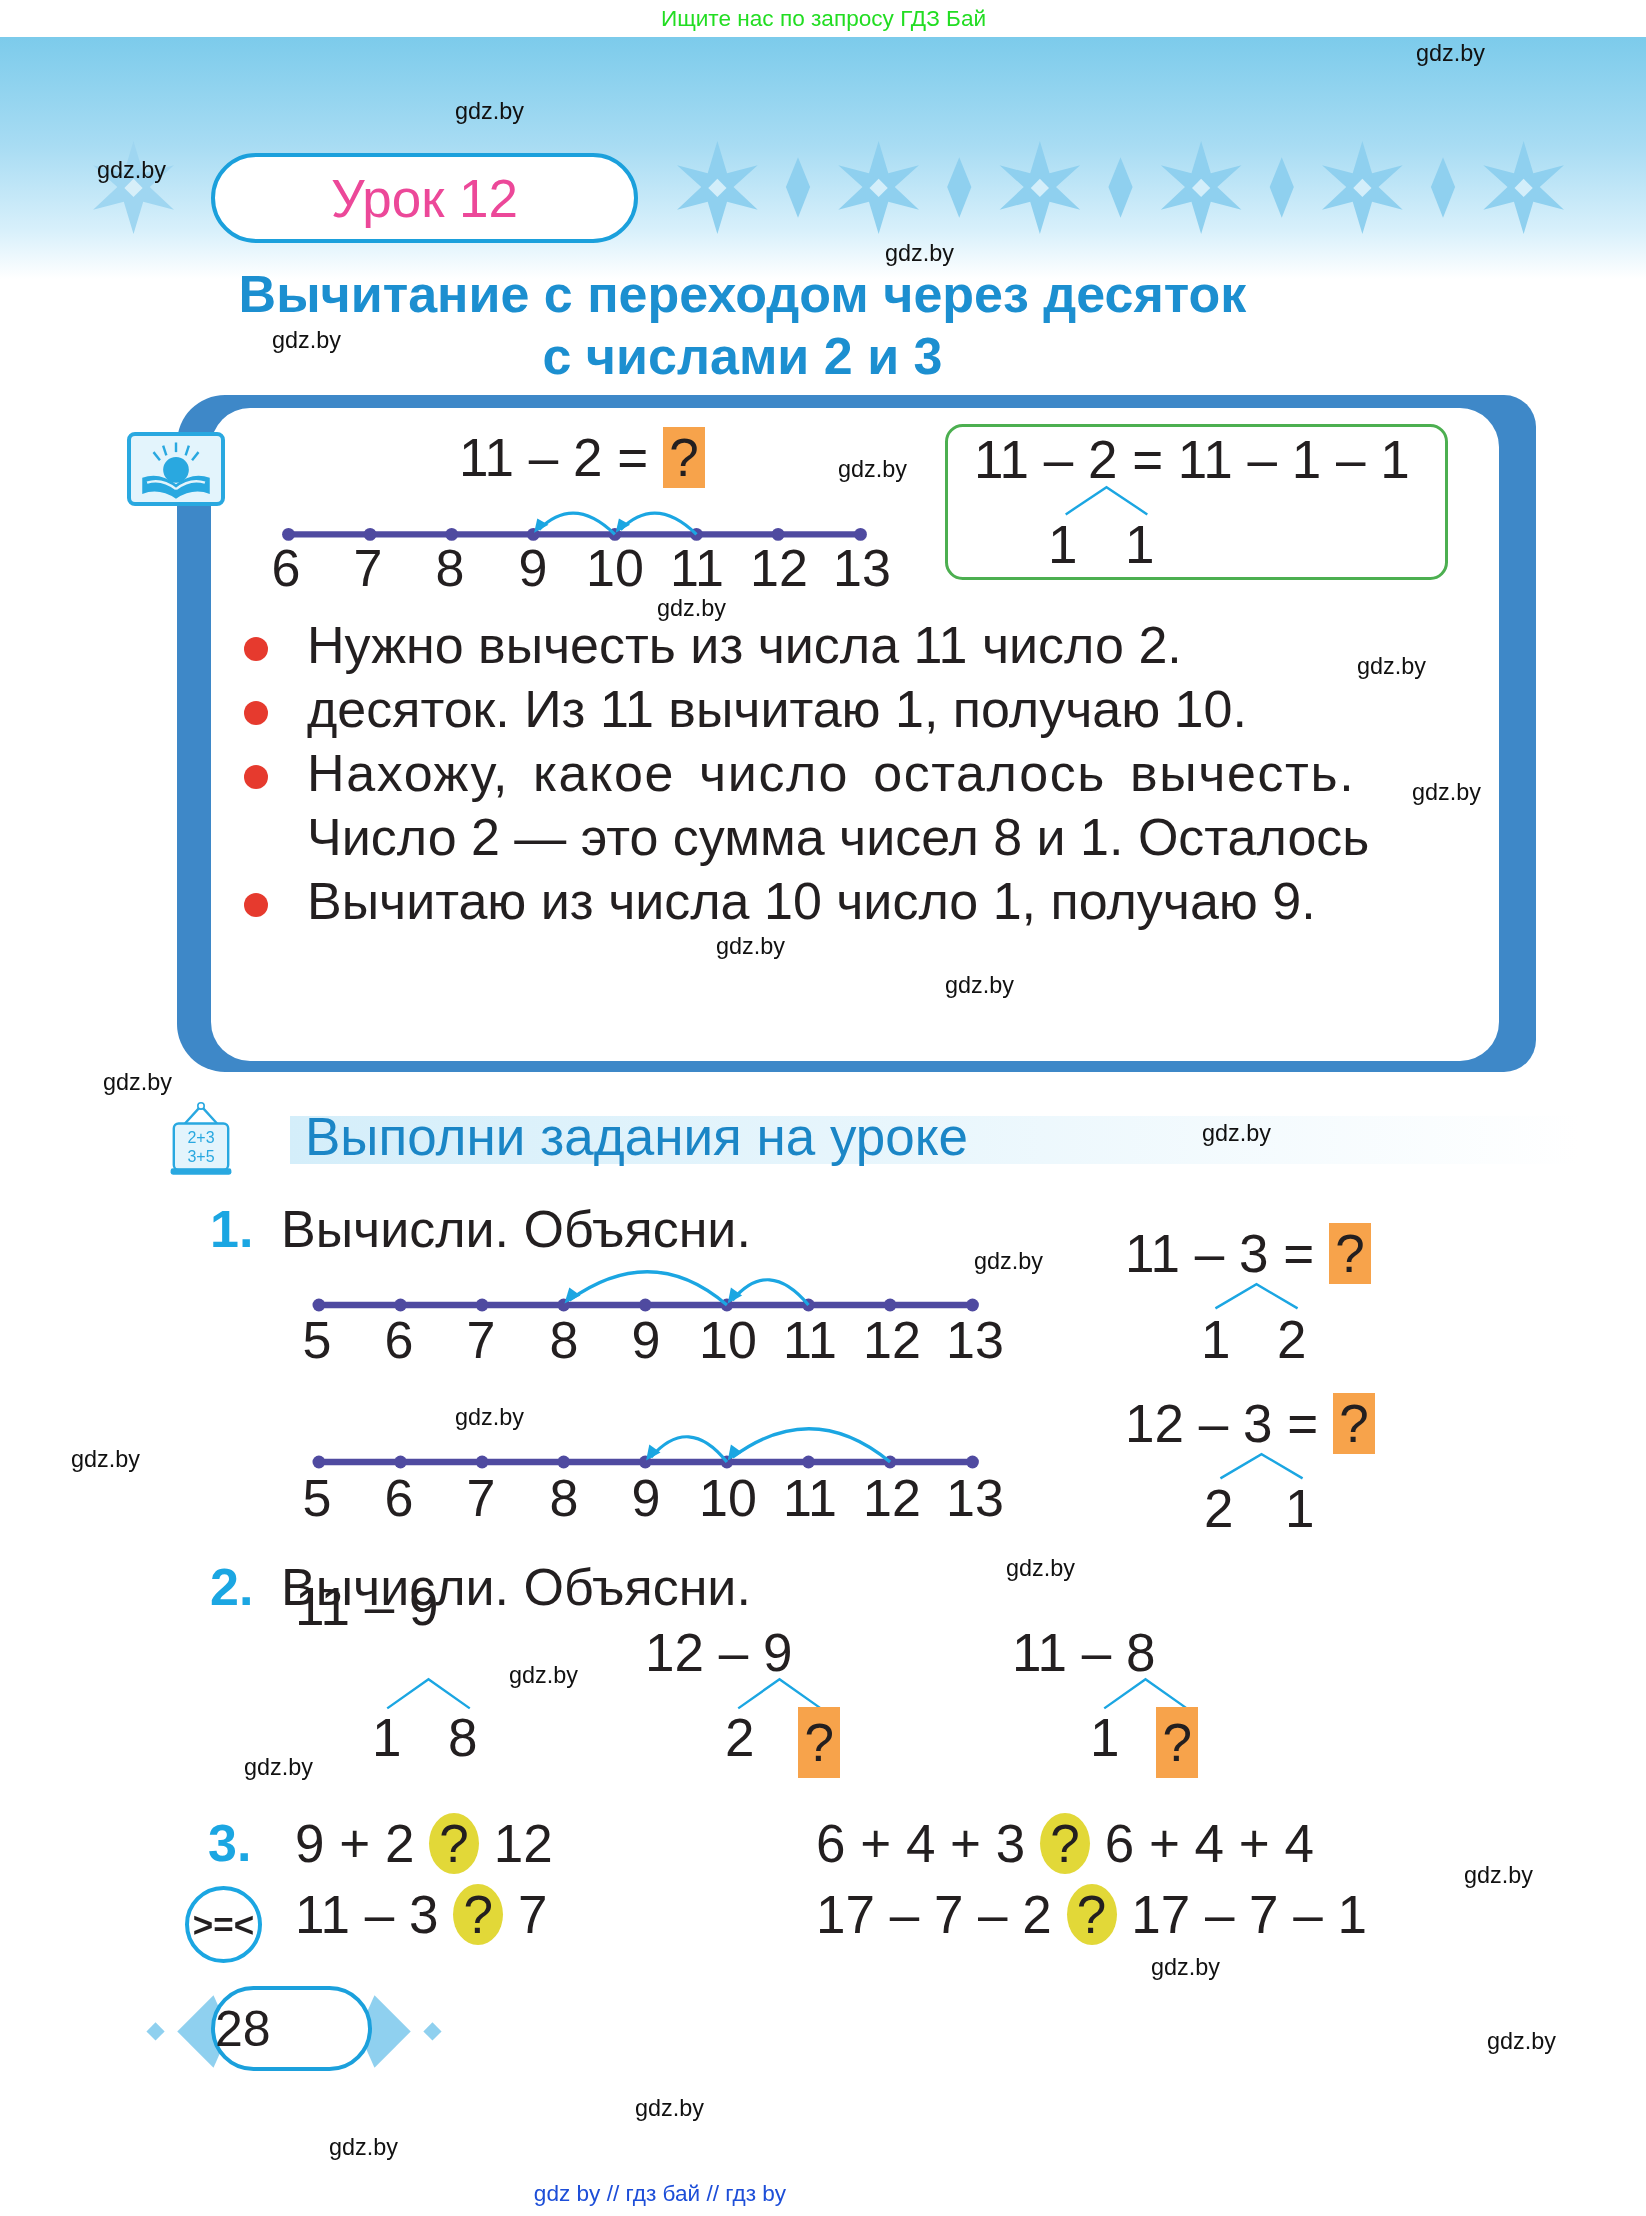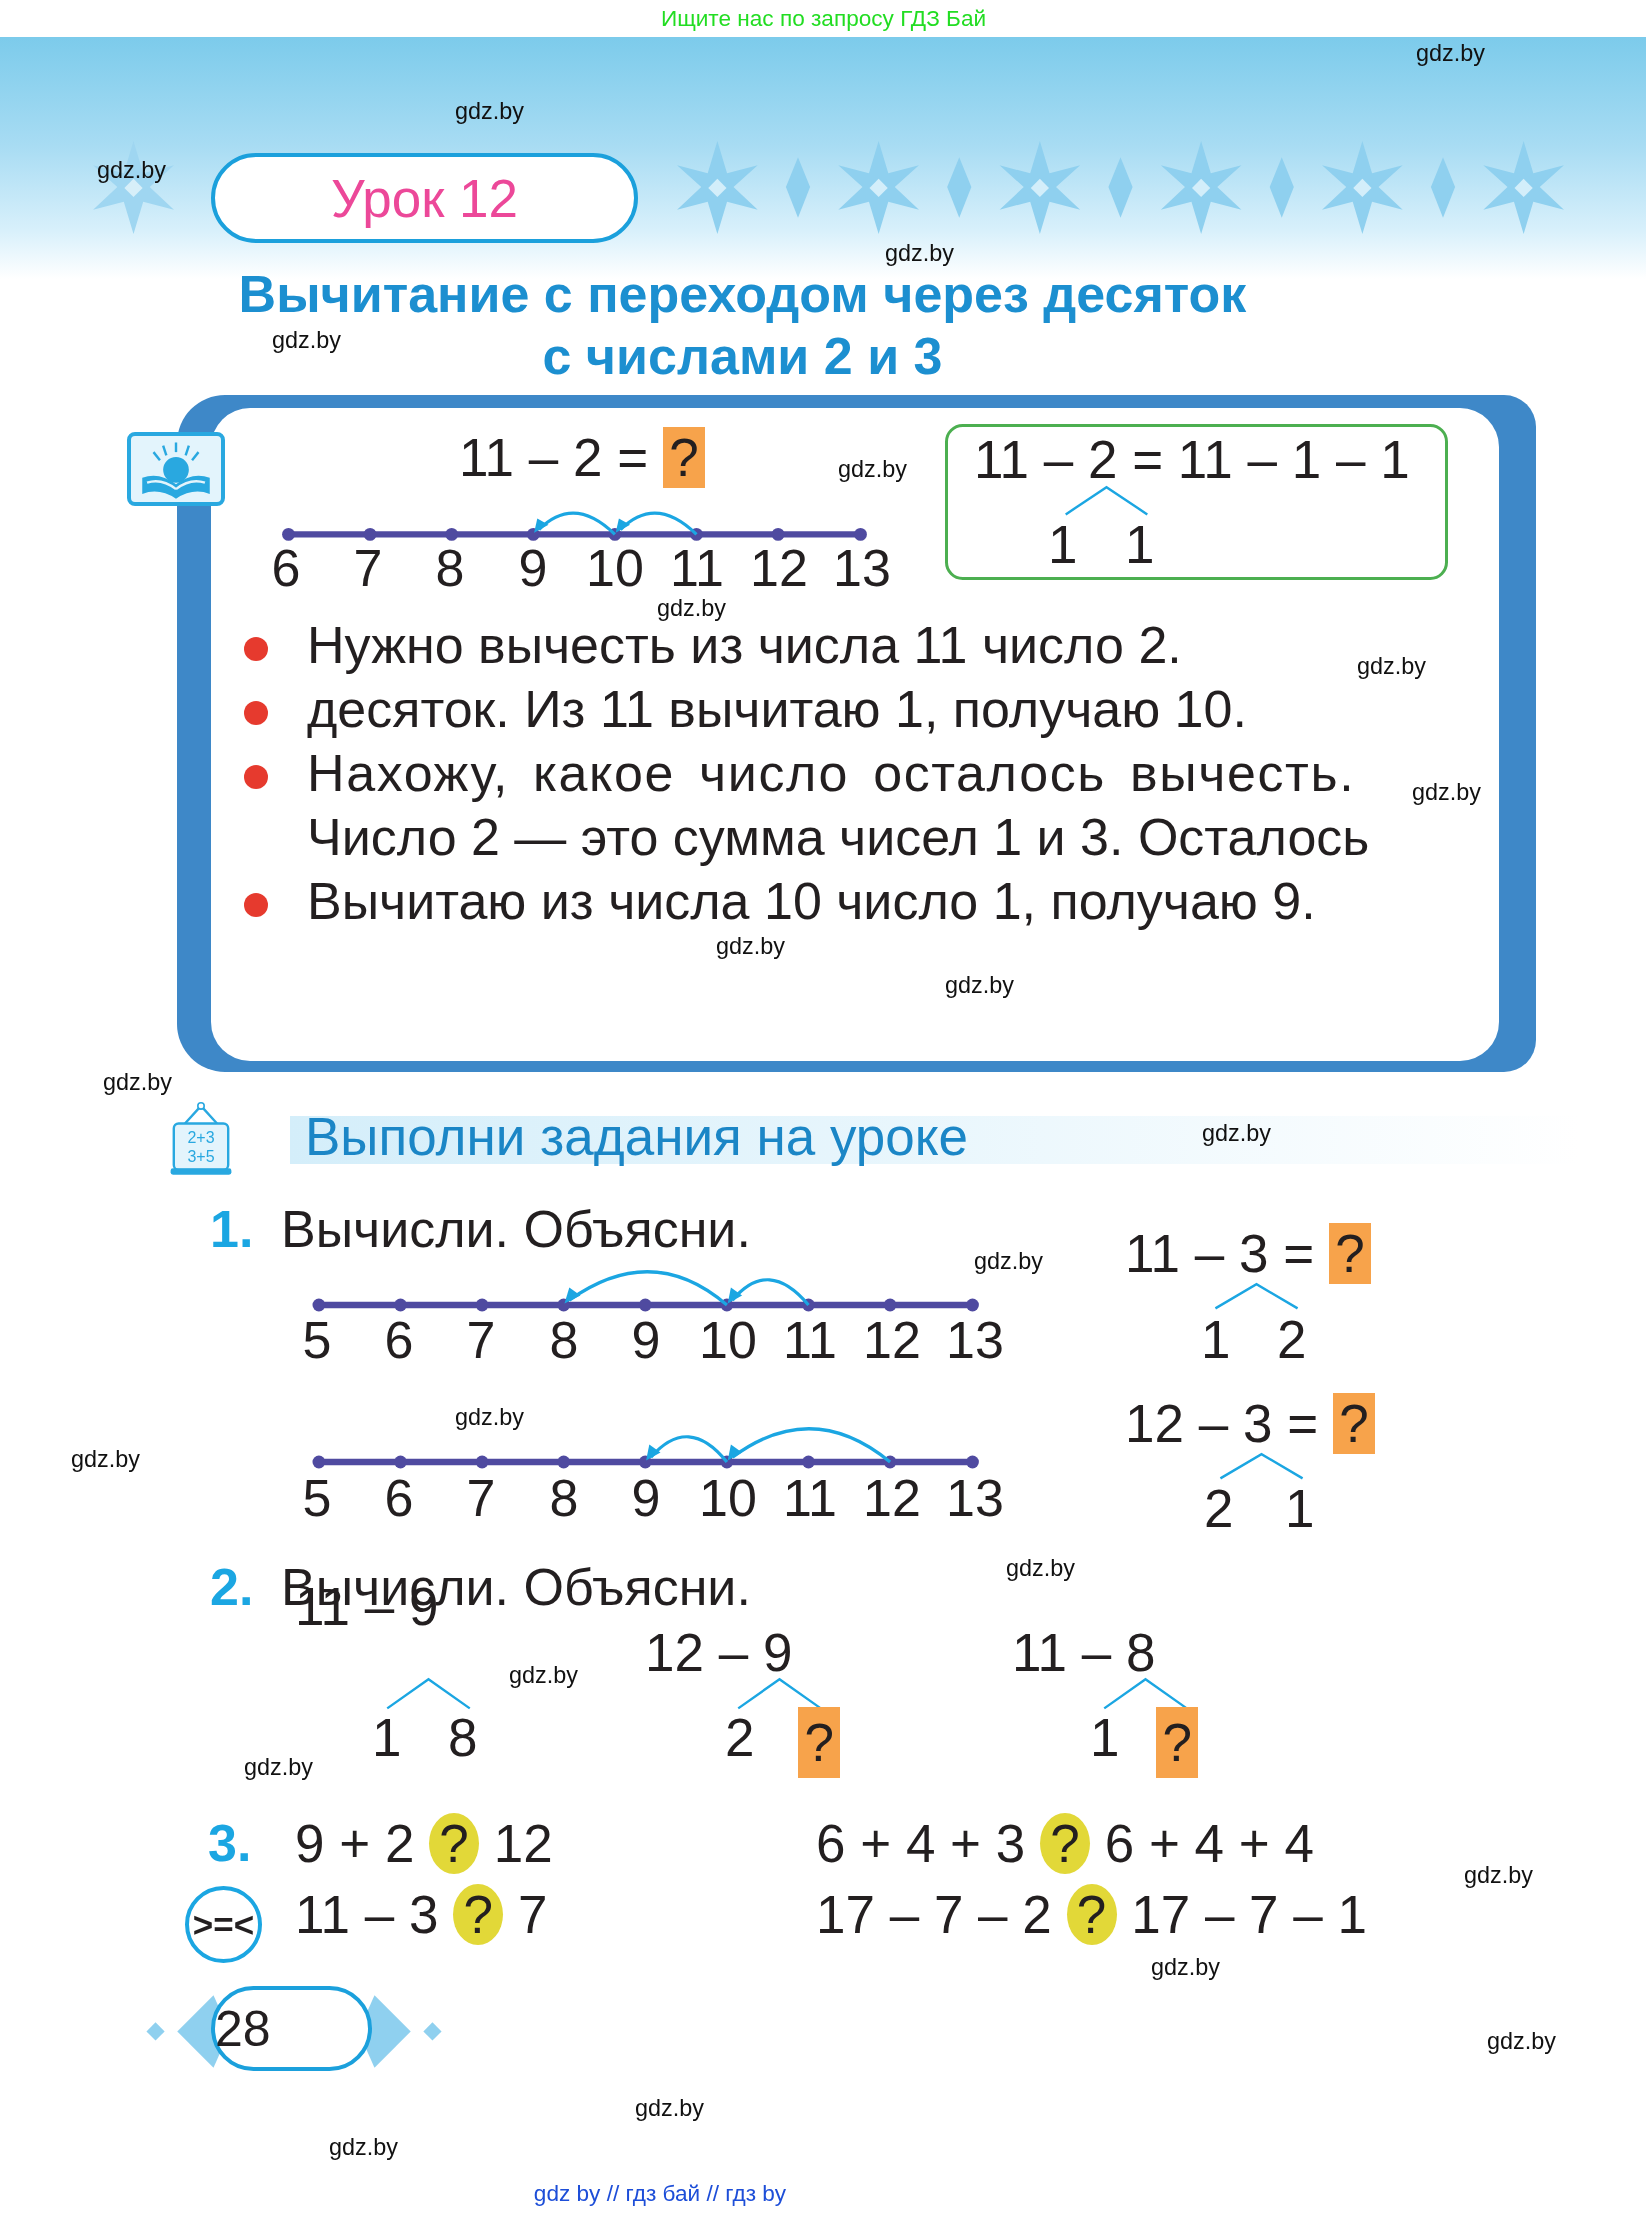--- a/index.html
+++ b/index.html
@@ -150,21 +150,21 @@
     <span class="dot"></span>
     <div>Нужно вычесть из числа 11 число 2.</div>
   </div>
   <div class="bullet">
     <span class="dot"></span>
     <div>десяток. Из 11 вычитаю 1, получаю 10.</div>
   </div>
   <div class="bullet">
     <span class="dot"></span>
     <div style="letter-spacing:1.6px;word-spacing:8px;">Нахожу, какое число осталось вычесть.</div>
-    <div>Число 2 — это сумма чисел 1 и 3. Осталось</div>
+    <div>Число 2 — это сумма чисел 8 и 1. Осталось</div>
   </div>
   <div class="bullet">
     <span class="dot"></span>
     <div>Вычитаю из числа 10 число 1, получаю 9.</div>
   </div>
 </div>
 
 <div class="abs section-bar"></div>
 <div class="abs" style="left:169px;top:1101px;width:64px;height:77px;">
   <svg width="64" height="77" viewBox="0 0 80 96">

